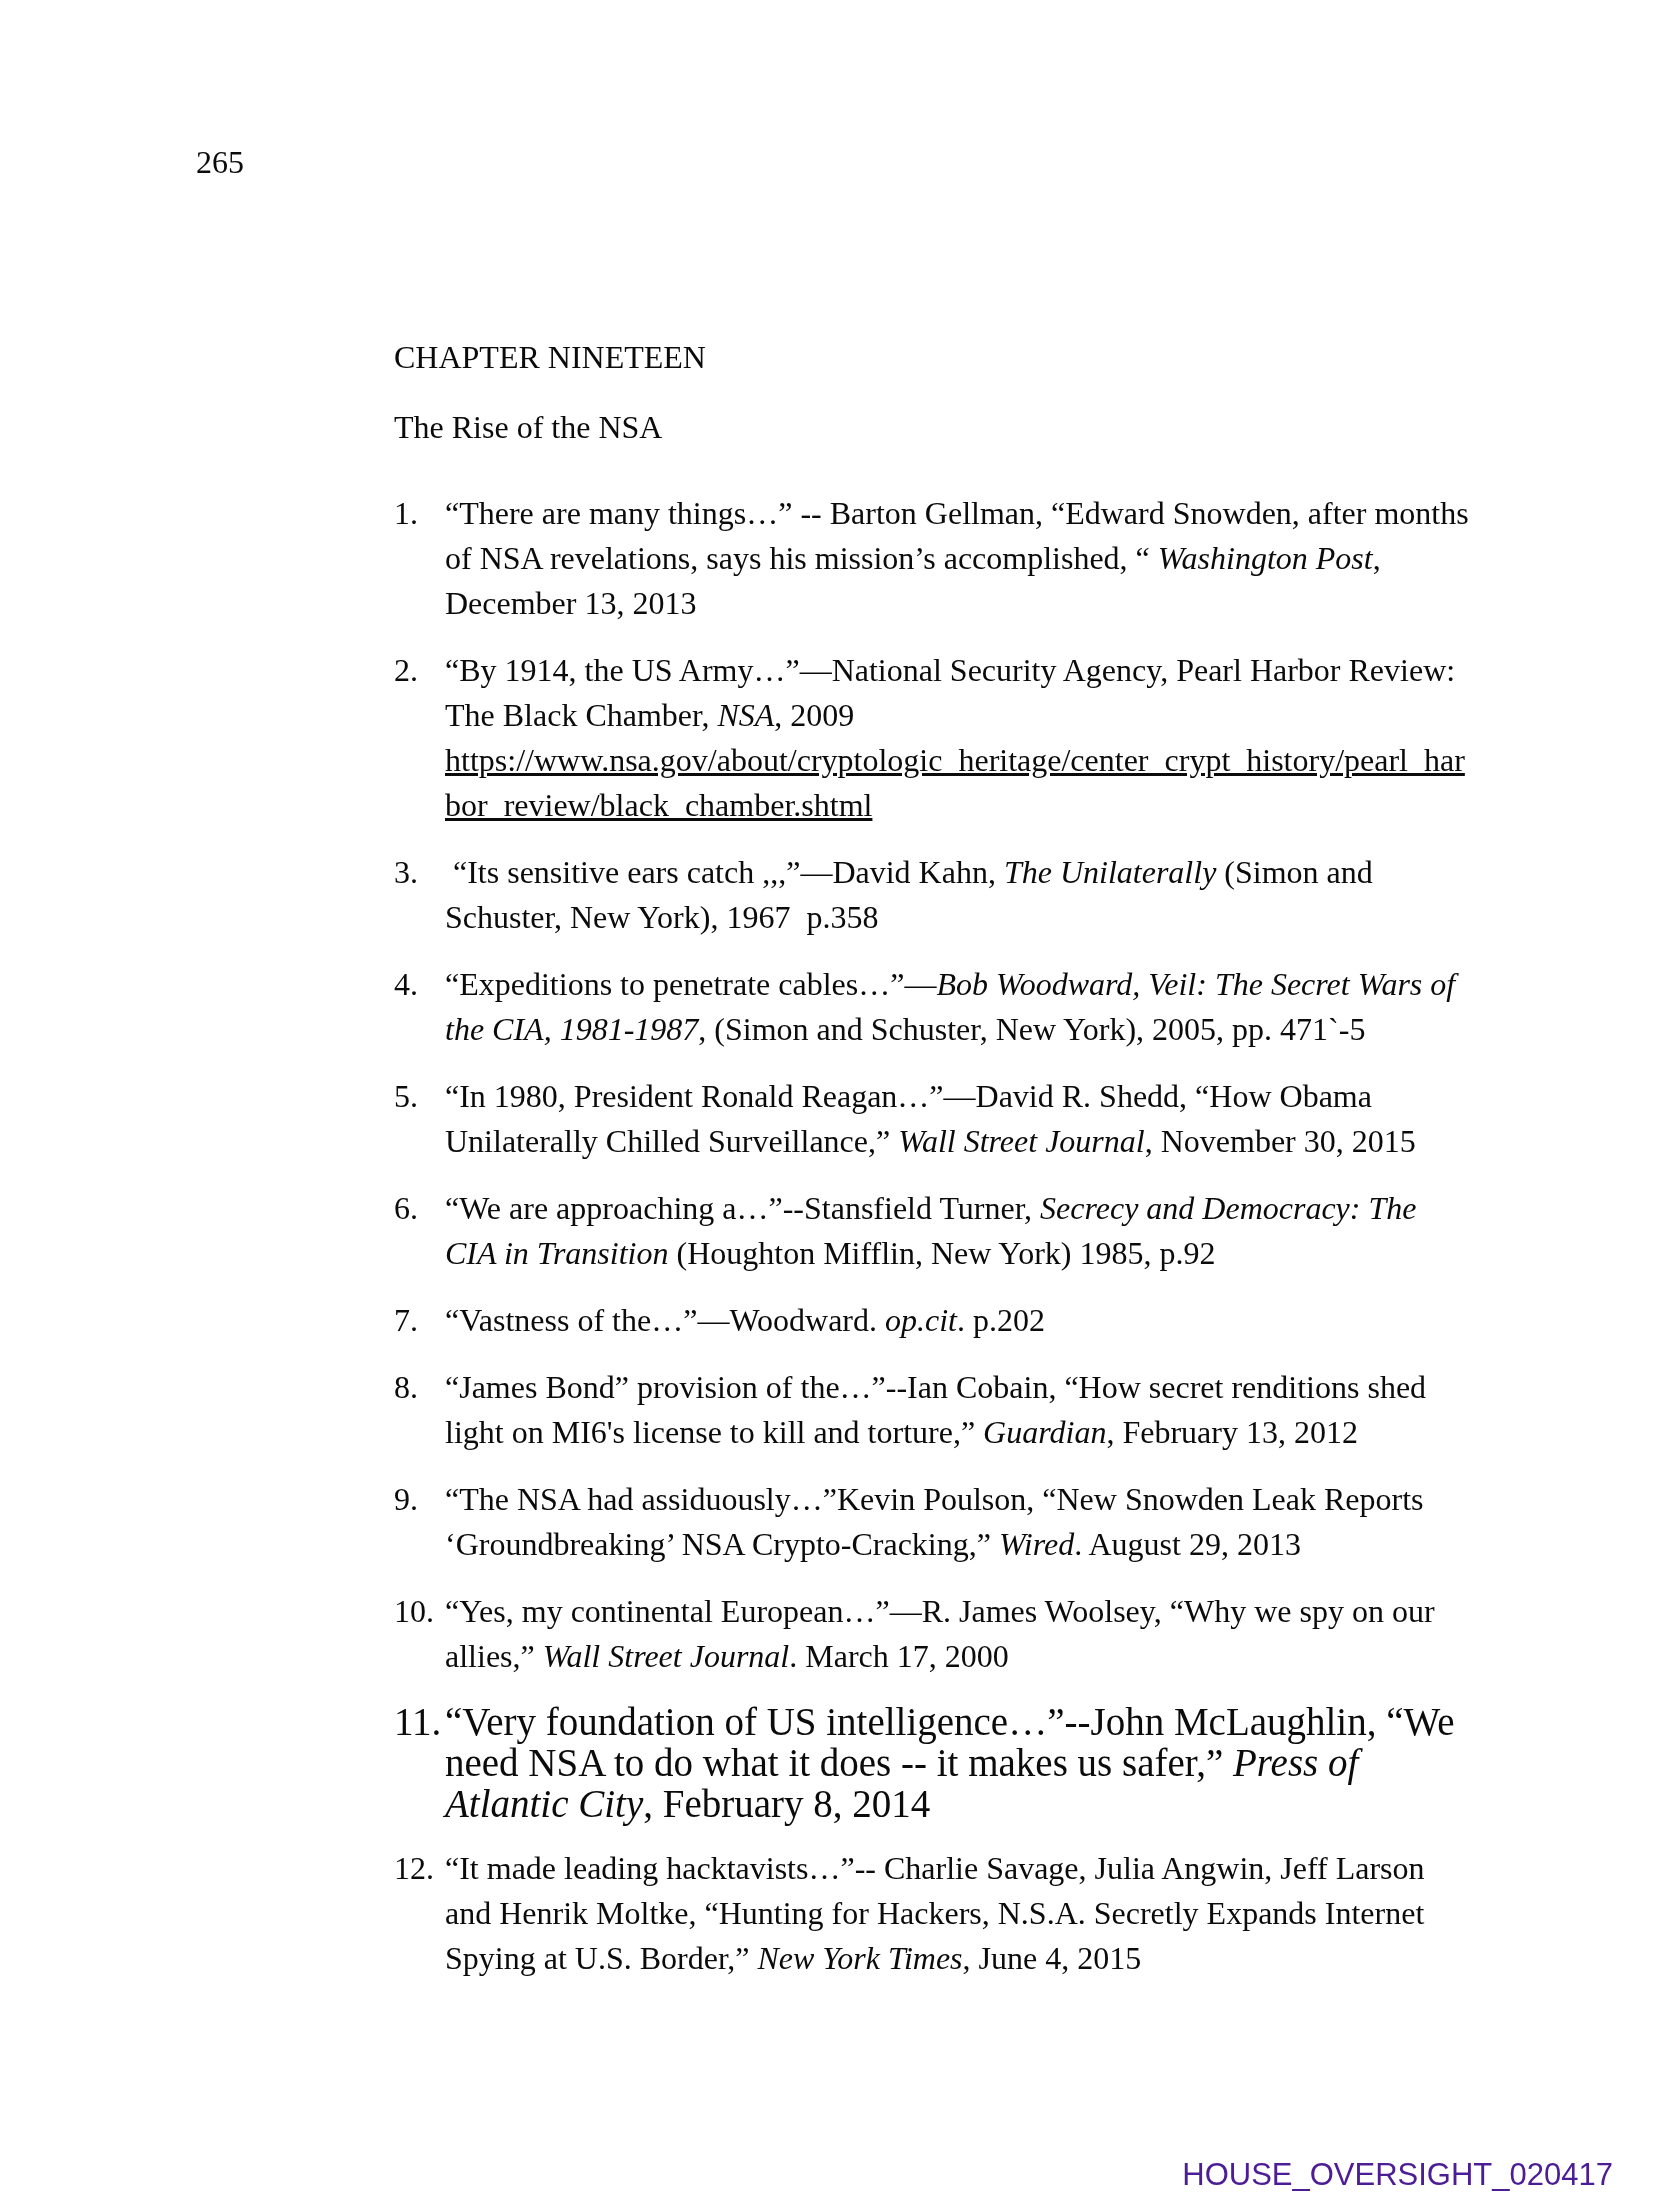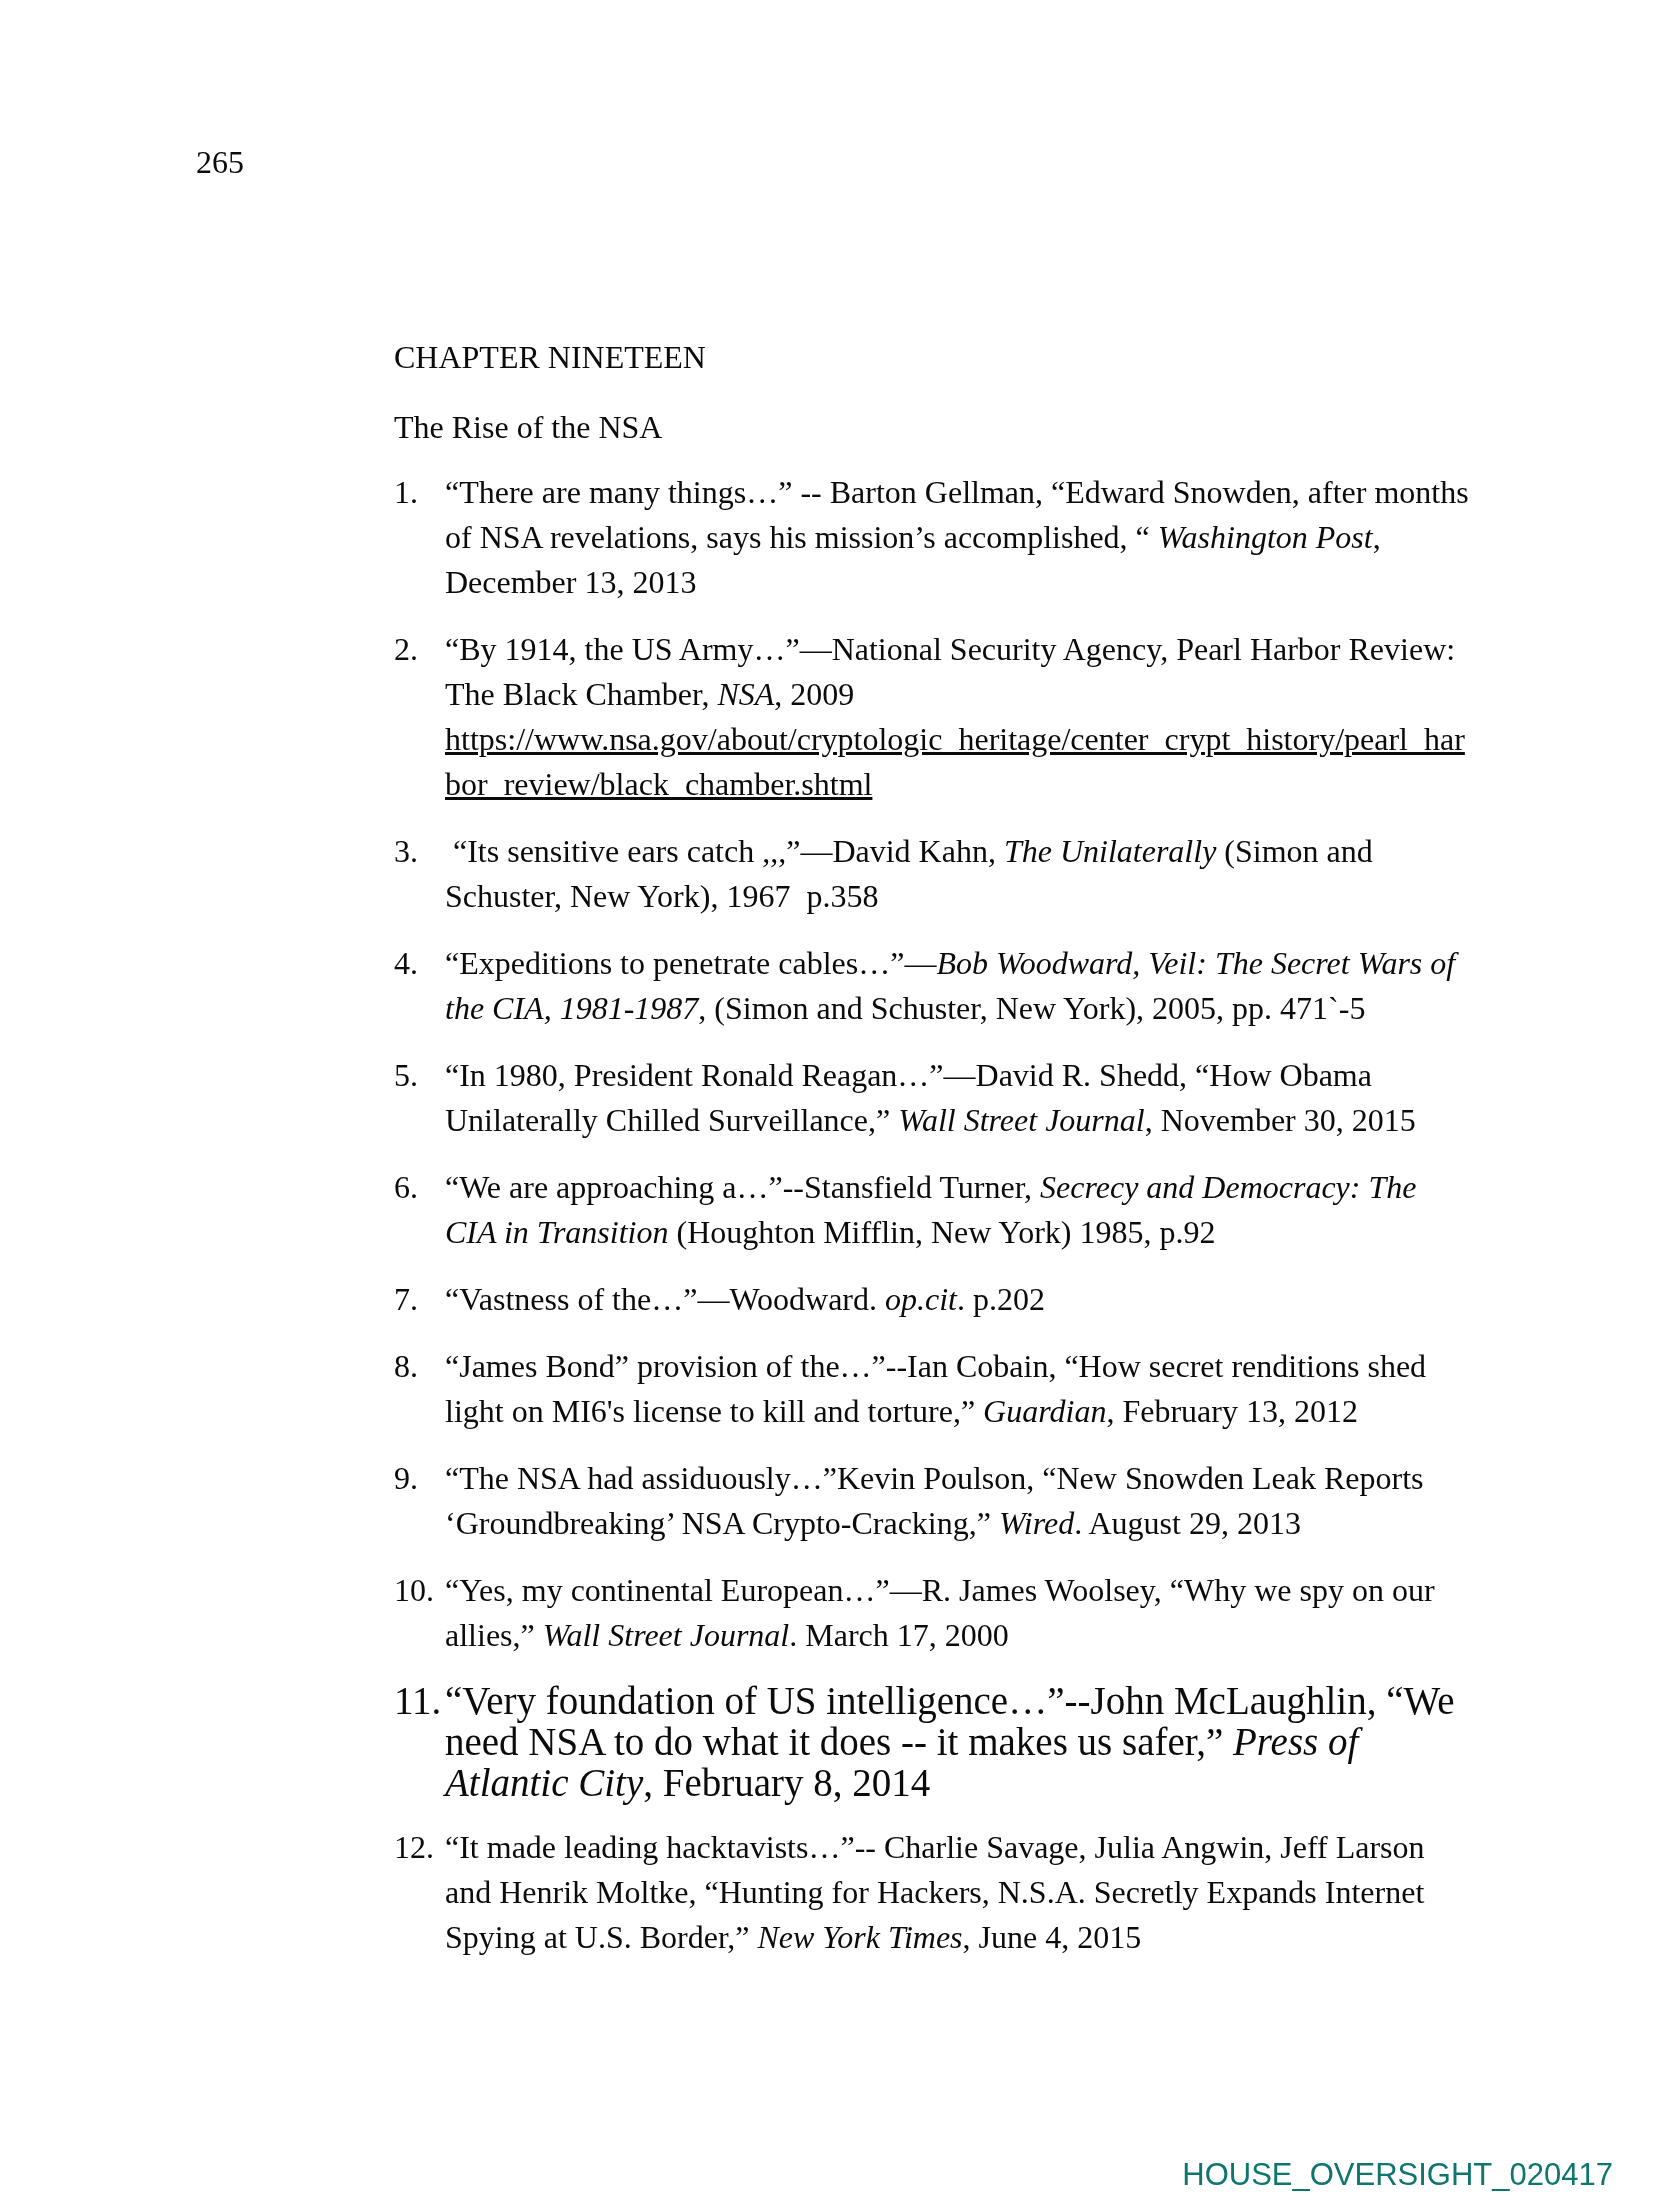--- a/index.html
+++ b/index.html
@@ -30,21 +30,21 @@
     width: 1081px;
   }
   .chapter-heading {
     font-size: 32px;
     line-height: 45px;
     margin-bottom: 25px;
   }
   .chapter-subheading {
     font-size: 32px;
     line-height: 45px;
-    margin-bottom: 20px;
+    margin-bottom: 41px;
   }
   .notes {
     margin: 0;
     padding: 0;
   }
   .note {
     display: flex;
     align-items: flex-start;
     font-size: 32px;
     line-height: 45px;
@@ -70,21 +70,21 @@
     word-break: break-all;
     cursor: pointer;
   }
   .footer-stamp {
     position: absolute;
     right: 56px;
     bottom: 11.8px;
     font-family: "Liberation Sans", sans-serif;
     font-size: 31px;
     line-height: 37px;
-    color: #0f766e;
+    color: #4c1d95;
   }
 </style>
 </head>
 <body>
 
 <div class="page-number">265</div>
 
 <div class="content">
   <div class="chapter-heading">CHAPTER NINETEEN</div>
   <div class="chapter-subheading">The Rise of the NSA</div>

